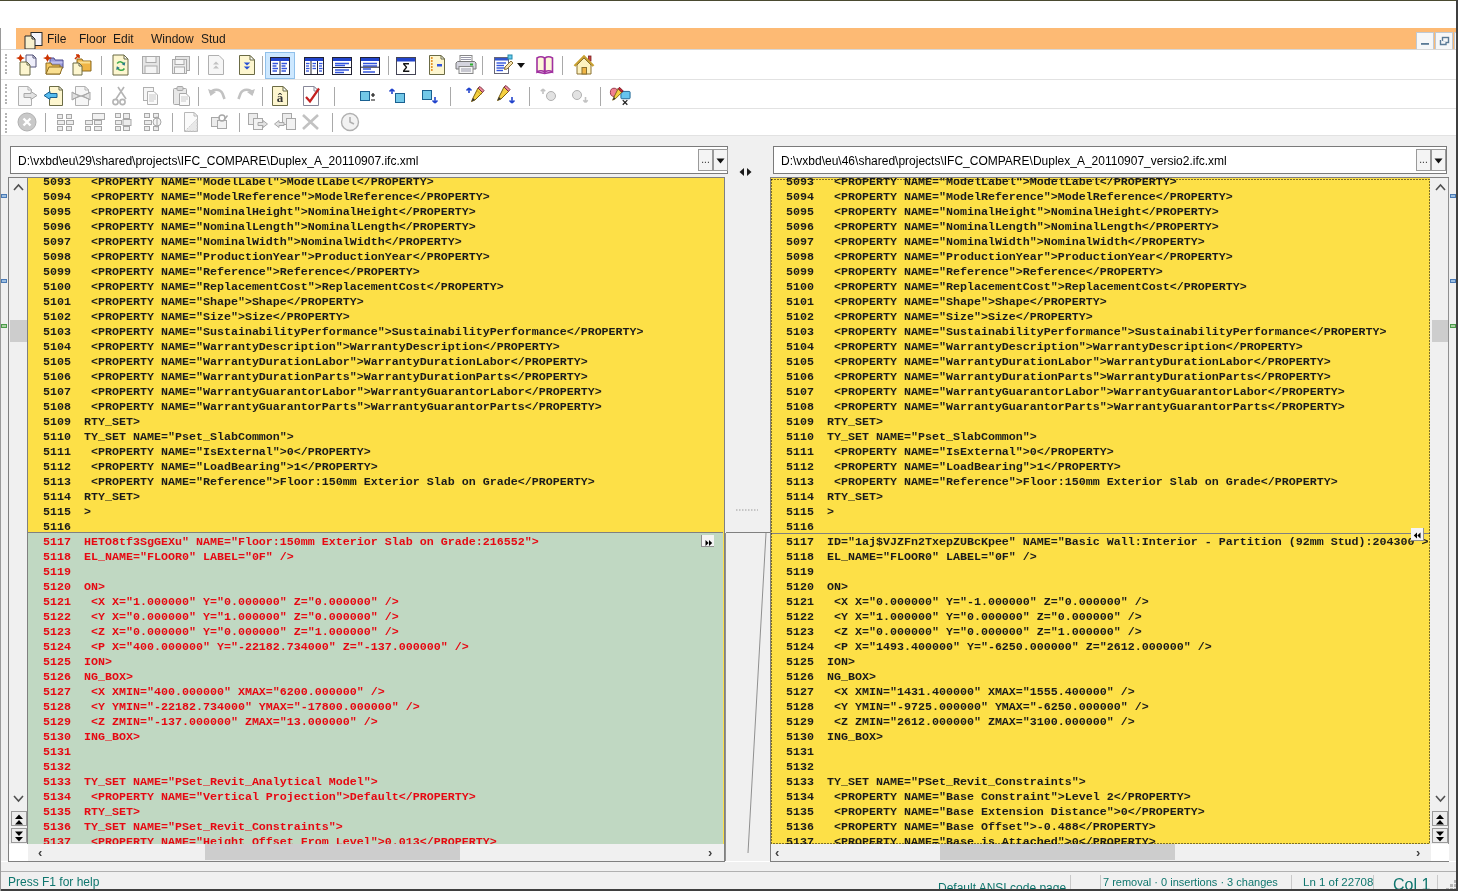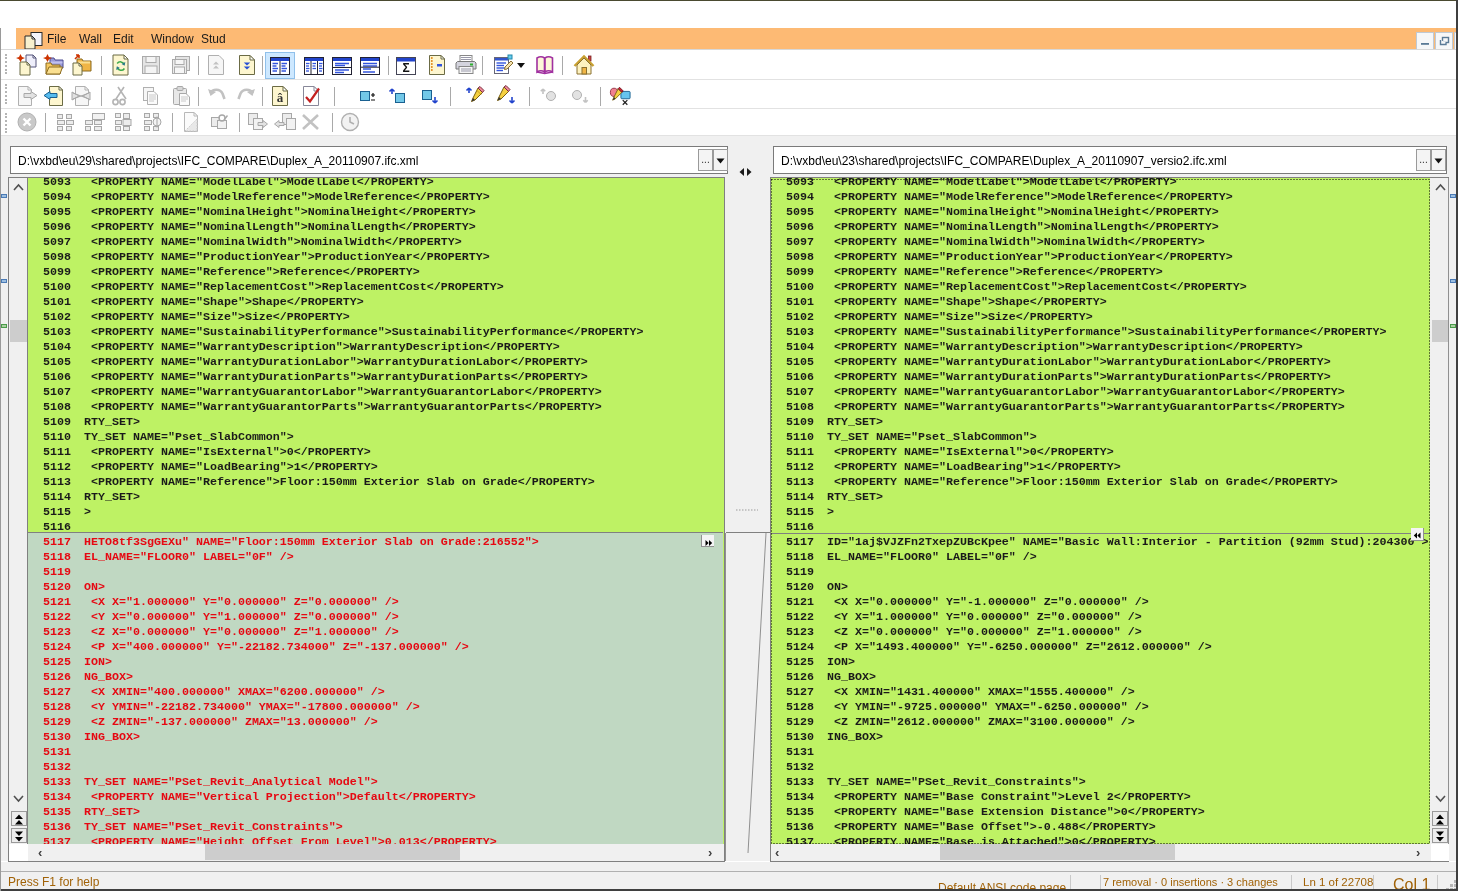--- a/index.html
+++ b/index.html
@@ -27,51 +27,51 @@
 .pathtxt{position:absolute;left:7px;top:7px;white-space:pre;}
 .pbtn{position:absolute;top:2px;width:15px;height:22px;border:1px solid #9a9a9a;background:#f4f4f4;
 text-align:center;font-size:10px;color:#333;line-height:20px;}
 
 #panelarea{left:0;top:176px;width:1458px;height:685px;background:#f0f0f0;}
 .mono{font-family:"Liberation Mono",monospace;font-size:11.67px;font-weight:bold;
 line-height:15px;white-space:pre;color:#1a1a1a;}
 .red{color:#e60812;}
 #lpanel{left:8px;top:1px;width:717px;height:685px;border:1px solid #808080;background:#f0f0f0;}
 #rpanel{left:770px;top:1px;width:679px;height:685px;border:1px solid #808080;background:#f0f0f0;}
-.content{background:#bef264;overflow:hidden;}
+.content{background:#fde047;overflow:hidden;}
 .hsb{position:absolute;background:#f0f0f0;}
 .thumb{position:absolute;background:#cdcdcd;}
 .chev{position:absolute;font-size:13px;color:#404040;font-weight:bold;}
 .navbtn{position:absolute;width:16px;height:15px;border:1px solid #9a9a9a;background:#ececec;text-align:center;}
 .marker{position:absolute;width:6px;height:4px;}
 .mblue{background:#9cbee0;border:1px solid #4a7ab5;}
 .mgreen{background:#a8d0a0;border:1px solid #4a9a4a;}
 
 #statusband{left:0;top:862px;width:1458px;height:9px;background:#f0f0f0;}
 #statusbar{left:0;top:871px;width:1458px;height:20px;background:#f0f0f0;border-top:1px solid #b0b0b0;
-font-size:12px;color:#a16207;}
+font-size:12px;color:#0f766e;}
 .ssep{position:absolute;top:3px;height:14px;width:1px;background:#c9c9c9;}
 
 #topedge{left:0;top:0;width:1458px;height:1px;background:#4a4a30;}
 #rightedge{left:1456px;top:0;width:2px;height:891px;background:#3f3f3f;}
 #bottomedge{left:0;top:889px;width:1458px;height:2px;background:#3f3f3f;}
 #leftedge{left:0;top:28px;width:1px;height:863px;background:#9a9a9a;}
 </style></head>
 <body>
 <div id="win">
 
 
 <div id="menubar" class="abs">
   <svg class="abs" style="left:8px;top:4px" width="19" height="18" viewBox="0 0 19 18">
     <rect x="7" y="0.5" width="11" height="13" fill="#f4f4fb" stroke="#2a2a2a"></rect>
     <path d="M1 4 L8 4 L11 7 L11 17 L1 17 Z" fill="#f7f0ce" stroke="#2a2a2a"></path>
     <path d="M8 4 L8 7 L11 7 Z" fill="#fff" stroke="#2a2a2a"></path>
   </svg>
   <div class="mitem abs" style="left:31px">File</div>
-  <div class="mitem abs" style="left:63px">Wall</div>
+  <div class="mitem abs" style="left:63px">Floor</div>
   <div class="mitem abs" style="left:97px">Edit</div>
   <div class="mitem abs" style="left:135px">Window</div>
   <div class="mitem abs" style="left:185px">Stud</div>
   <div class="mdibtn abs" style="left:1400px"><svg width="16" height="16" viewBox="0 0 16 16">
           <rect x="4" y="10" width="8" height="1.8" fill="#5a7a96"></rect>
         </svg></div>
   <div class="mdibtn abs" style="left:1419px"><svg width="16" height="16" viewBox="0 0 16 16">
           <rect x="6.5" y="4.5" width="6" height="5" fill="none" stroke="#5a7a96" stroke-width="1.4"></rect>
           <path d="M4.5 7 L4.5 11.5 L10 11.5 L10 9.5" fill="#f6f7f8" stroke="#5a7a96" stroke-width="1.4"></path>
         </svg></div>
@@ -455,21 +455,21 @@
 
 <div id="pathband" class="abs">
   <div class="pathbox abs" style="left:10px;width:718px">
     <div class="pathtxt">D:\vxbd\eu\29\shared\projects\IFC_COMPARE\Duplex_A_20110907.ifc.xml</div>
     <div class="pbtn" style="left:687px">...</div>
     <div class="pbtn" style="left:702px"><svg width="9" height="6" viewBox="0 0 9 6" style="margin-top:8px">
             <path d="M0.5 0.5 L8.5 0.5 L4.5 5.5 Z" fill="#111"></path>
           </svg></div>
   </div>
   <div class="pathbox abs" style="left:773px;width:674px">
-    <div class="pathtxt">D:\vxbd\eu\23\shared\projects\IFC_COMPARE\Duplex_A_20110907_versio2.ifc.xml</div>
+    <div class="pathtxt">D:\vxbd\eu\46\shared\projects\IFC_COMPARE\Duplex_A_20110907_versio2.ifc.xml</div>
     <div class="pbtn" style="left:642px">...</div>
     <div class="pbtn" style="left:657px"><svg width="9" height="6" viewBox="0 0 9 6" style="margin-top:8px">
             <path d="M0.5 0.5 L8.5 0.5 L4.5 5.5 Z" fill="#111"></path>
           </svg></div>
   </div>
   <svg class="abs" style="left:739px;top:32px" width="14" height="9" viewBox="0 0 14 9">
     <path d="M5 0 L5 8 L0.5 4 Z" fill="#1a1a1a"></path>
     <path d="M8 0 L8 8 L12.5 4 Z" fill="#1a1a1a"></path>
   </svg>
 </div>

